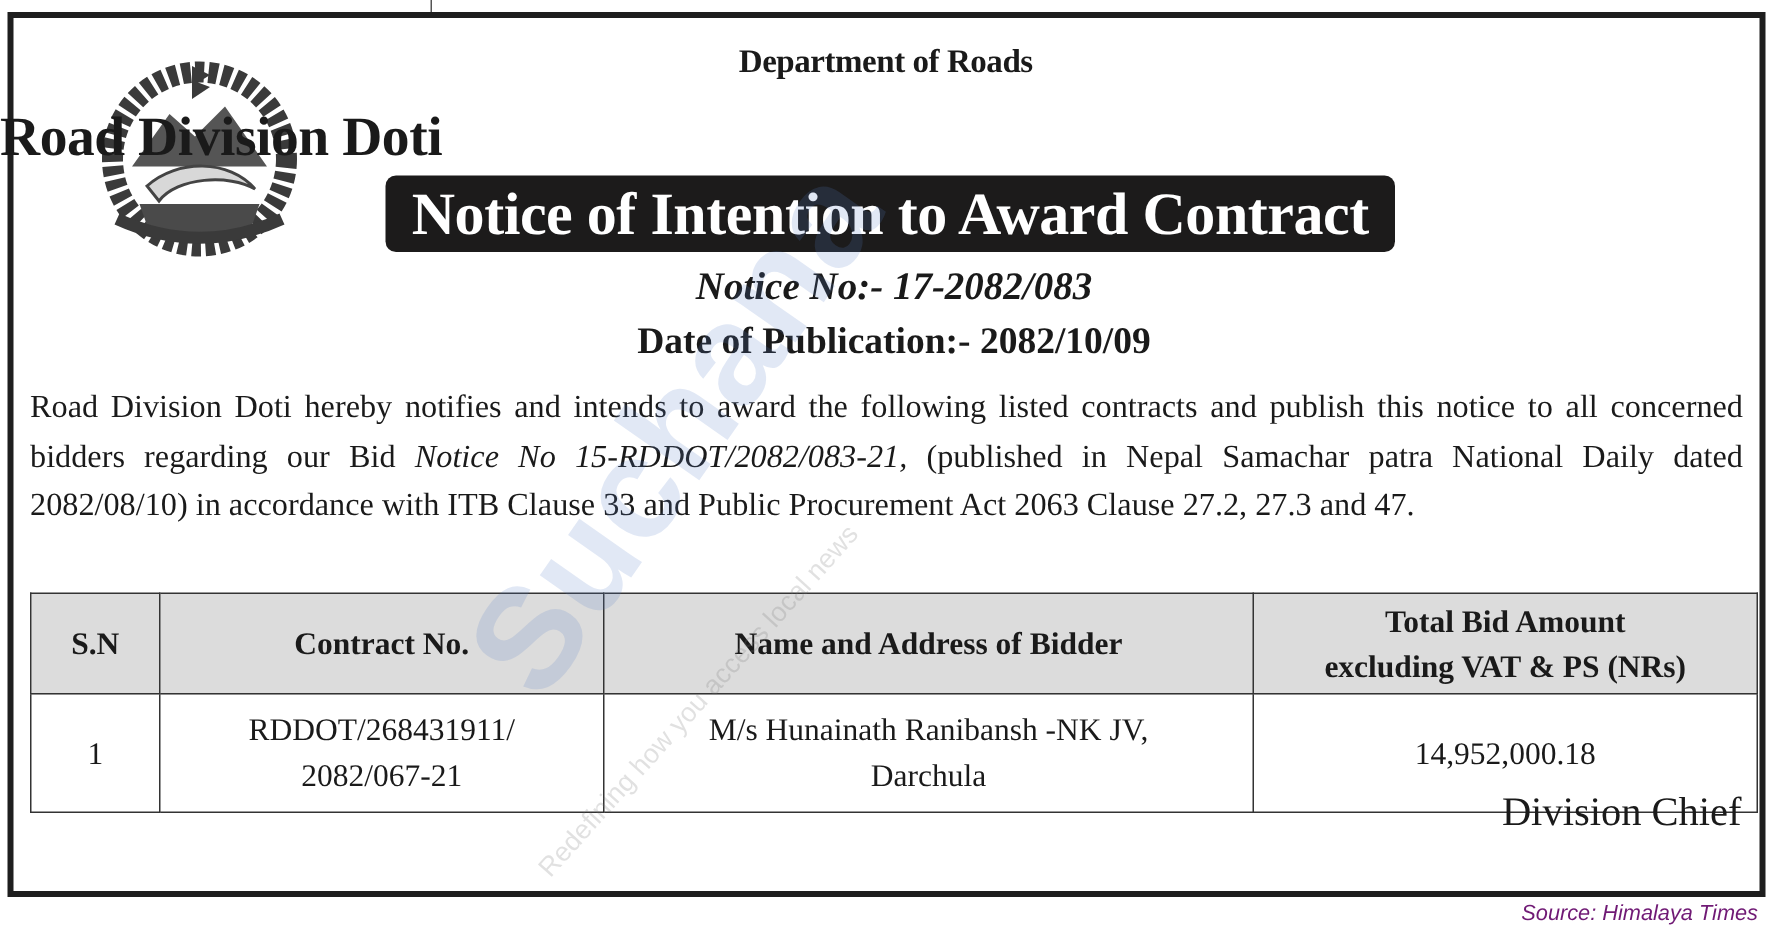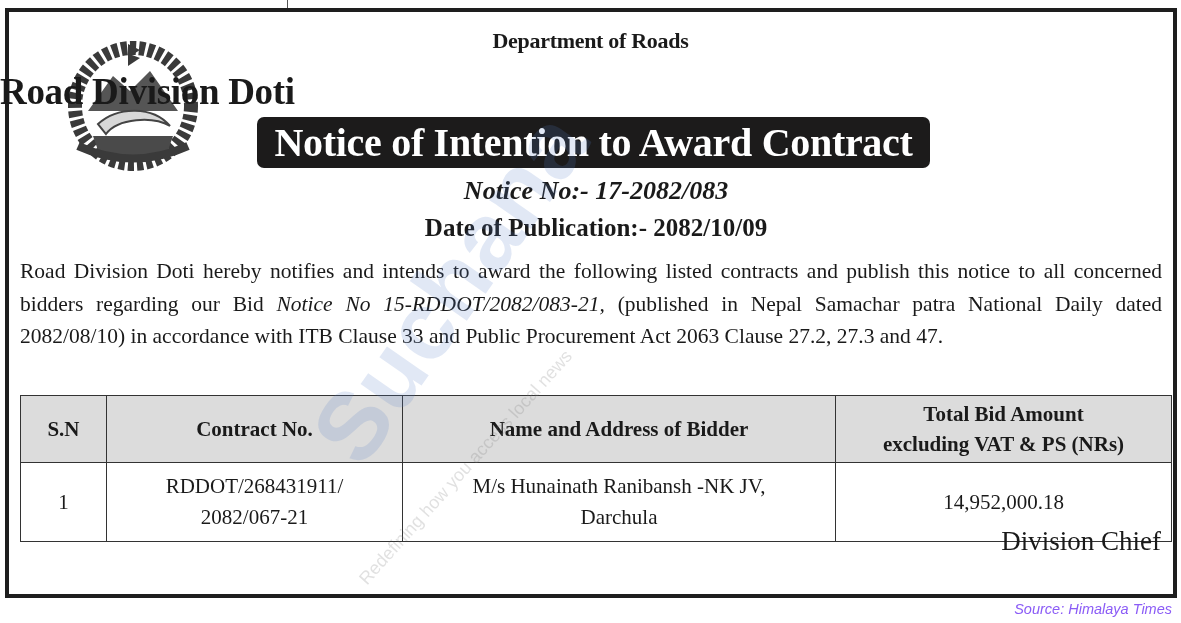--- a/index.html
+++ b/index.html
@@ -52,21 +52,21 @@
   table.awards th { background:#dcdcdc; font-weight:bold; height:66px; line-height:30px; }
   table.awards td { height:78px; line-height:31px; font-weight:normal; }
   .col-sn { width:73px; }
   .col-contract { width:283px; }
   .col-bidder { width:420px;margin-top:16px; }
   .signatory {
     position:absolute; right:20px; top:526px; font-weight:normal; font-size:27px;text-align:right;
   }
   .source {
     position:absolute; right:9px; top:601px; font-family:"Liberation Sans", "DejaVu Sans", sans-serif;
-    font-style:italic; font-size:14.5px; color:#8b5cf6;margin-left:13px;
+    font-style:italic; font-size:14.5px; color:#701a75;margin-left:13px;
   }
   .wm-text {
     position:absolute; left:290px; top:420px; transform:rotate(-55deg); transform-origin:left top;
     font-family:"Liberation Sans", "DejaVu Sans", sans-serif; font-weight:bold; font-size:96px;
     color:rgba(90,130,200,0.18);
   }
   .wm-tag {
     position:absolute; left:355px; top:575px; transform:rotate(-48deg); transform-origin:left top;
     font-family:"Liberation Sans", "DejaVu Sans", sans-serif; font-size:18px; color:rgba(120,120,120,0.22);
   }

